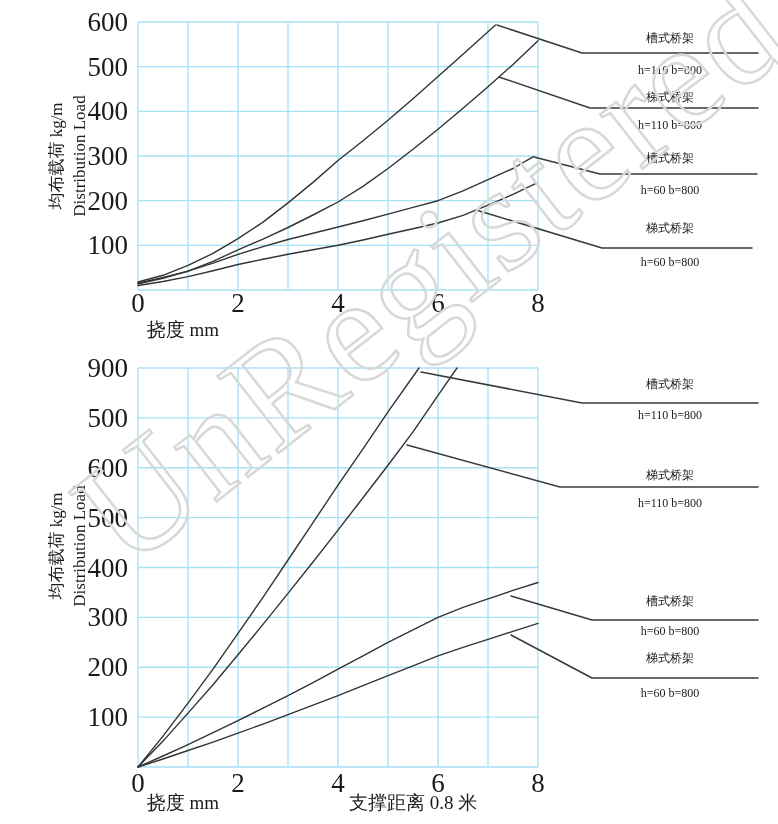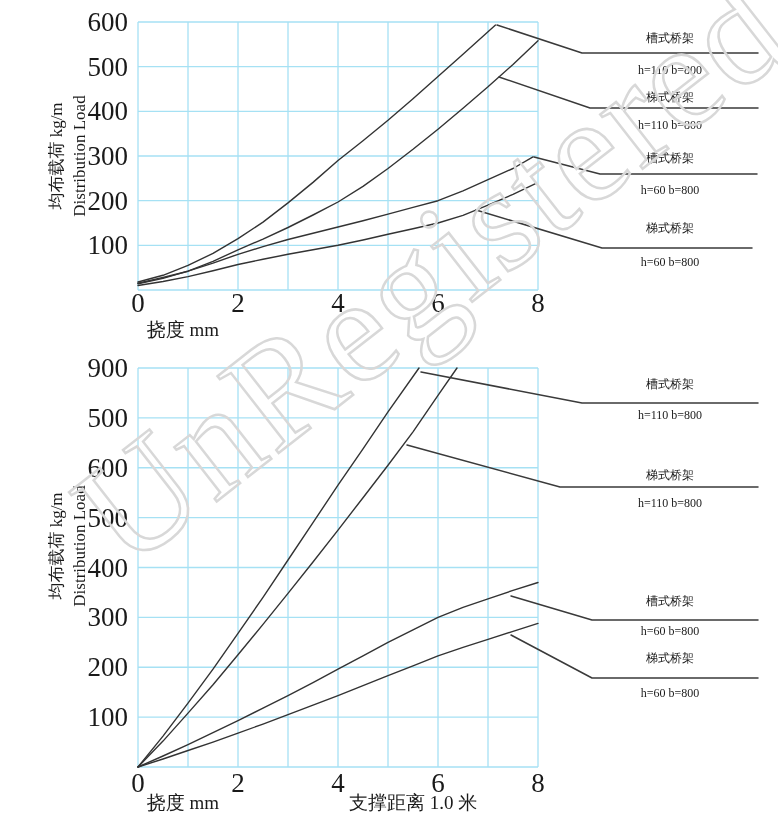--- a/index.html
+++ b/index.html
@@ -99,21 +99,21 @@
   <div class="legend-sub" style="top:179px;">h=60  b=800</div>
   <div class="legend-title" style="top:217px;">梯式桥架</div>
   <div class="legend-sub" style="top:251px;">h=60  b=800</div>
 
   <div class="txt ytitle" style="left:68px;top:546px;">
     <div>均布载荷 kg/m</div>
     <div>Distribution Load</div>
   </div>
 
   <div class="xaxis-label" style="left:138px;width:90px;top:792px;">挠度 mm</div>
-  <div class="xaxis-label" style="left:328px;width:170px;top:792px;">支撑距离 1.0 米</div>
+  <div class="xaxis-label" style="left:328px;width:170px;top:792px;">支撑距离 0.8 米</div>
 
   <div class="legend-title" style="top:373px;">槽式桥架</div>
   <div class="legend-sub" style="top:404px;">h=110  b=800</div>
   <div class="legend-title" style="top:464px;">梯式桥架</div>
   <div class="legend-sub" style="top:492px;">h=110  b=800</div>
   <div class="legend-title" style="top:590px;">槽式桥架</div>
   <div class="legend-sub" style="top:620px;">h=60  b=800</div>
   <div class="legend-title" style="top:647px;">梯式桥架</div>
   <div class="legend-sub" style="top:682px;">h=60  b=800</div>
 

